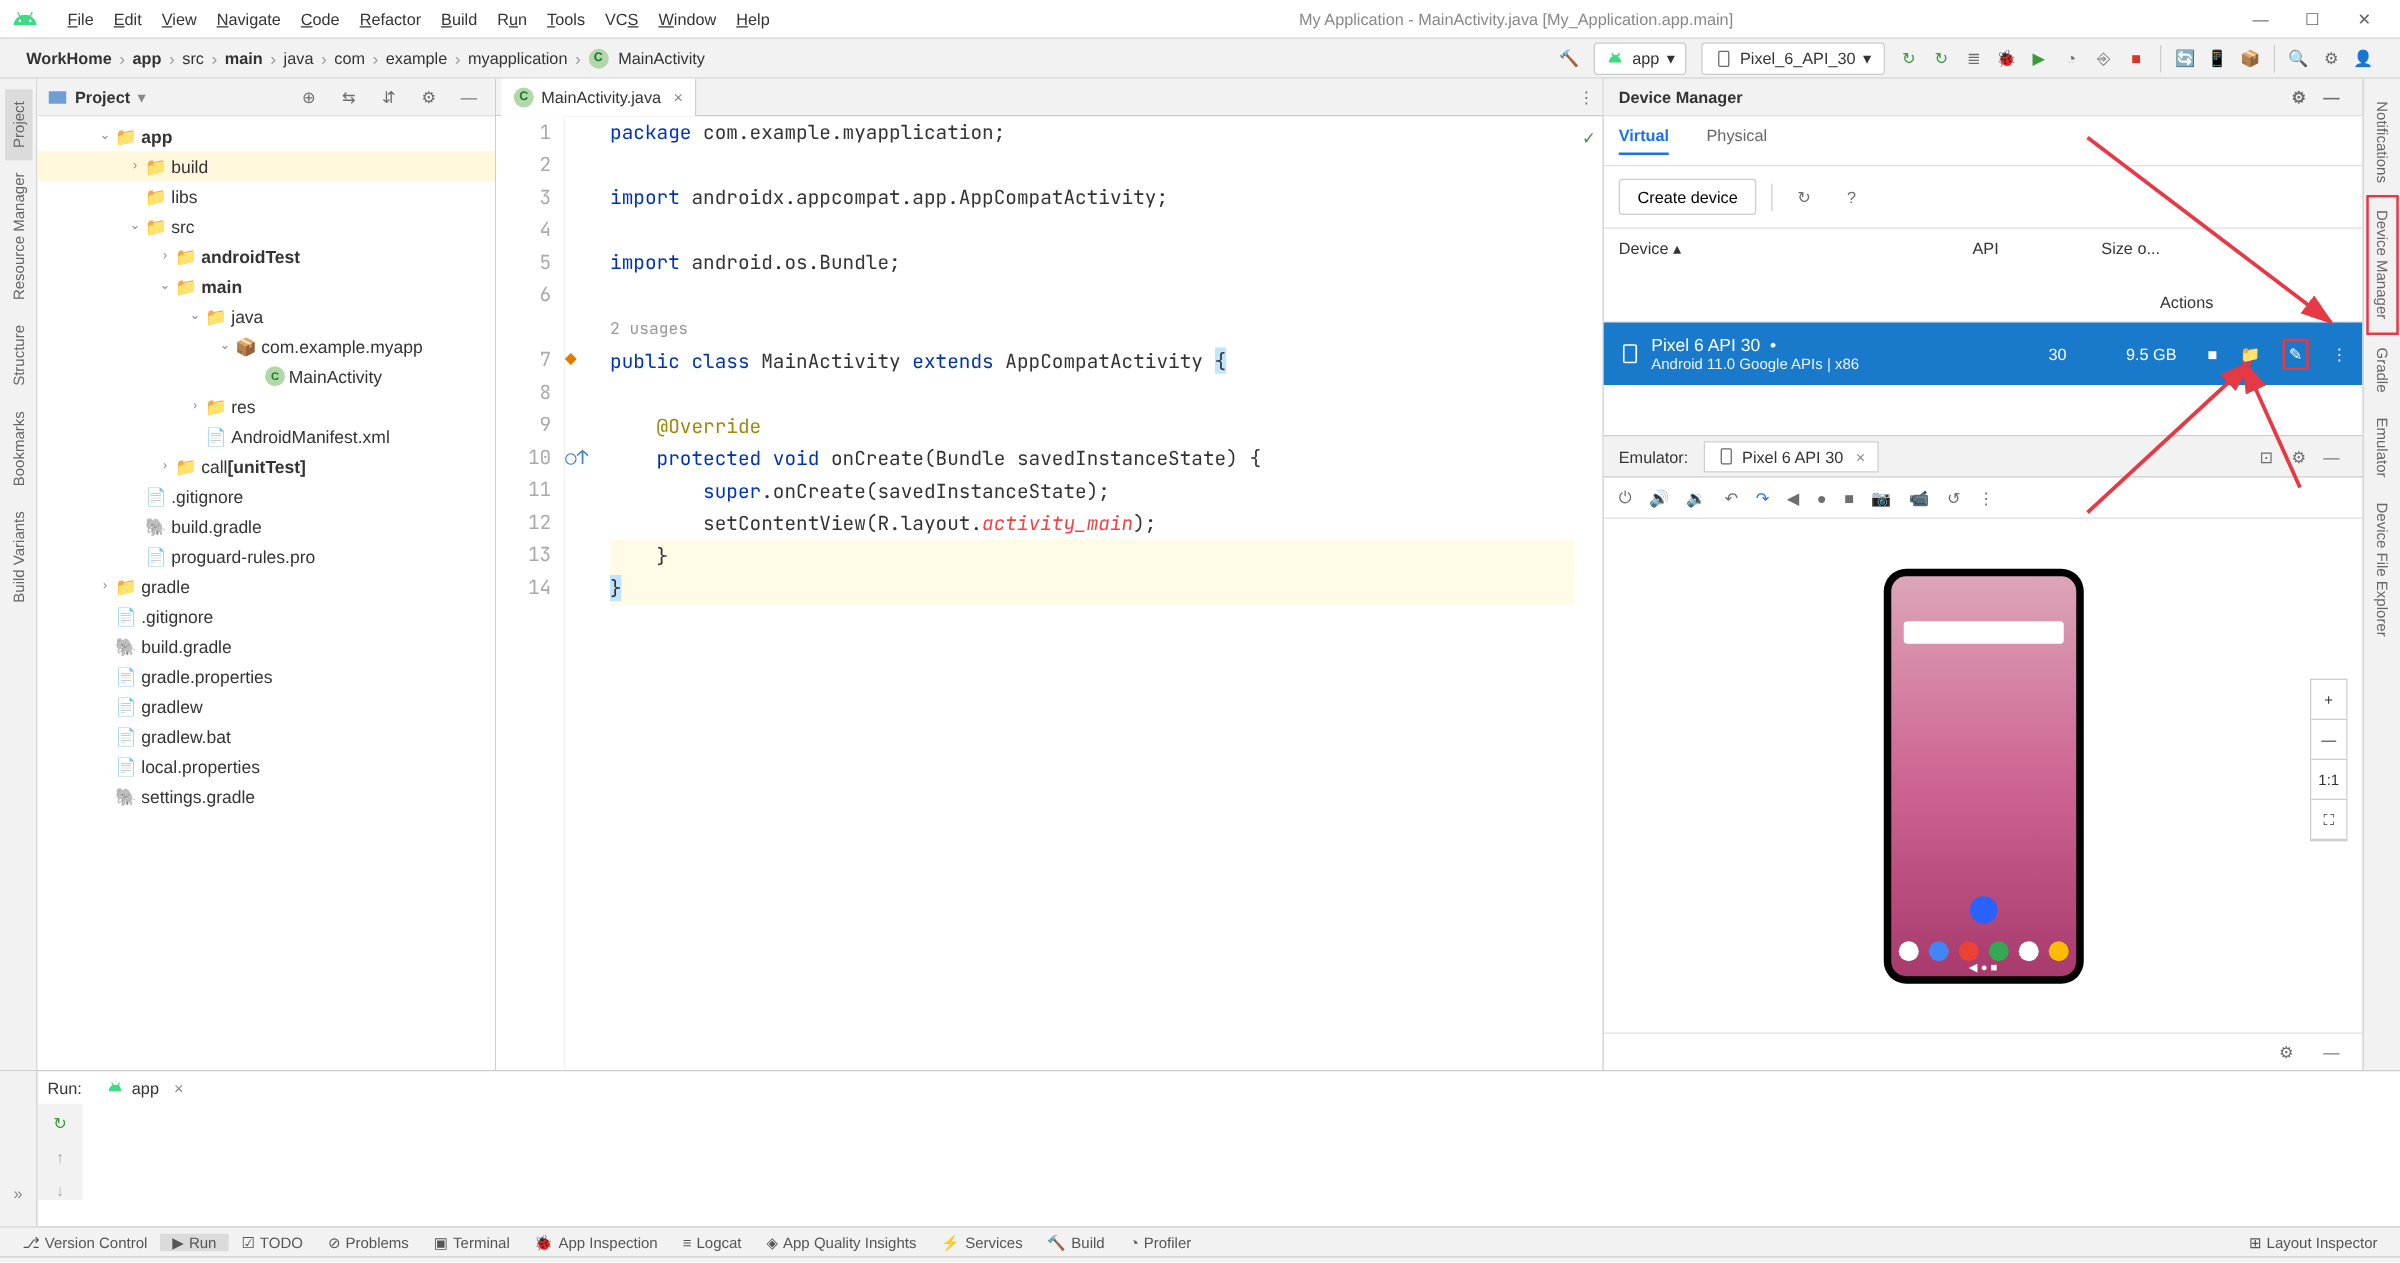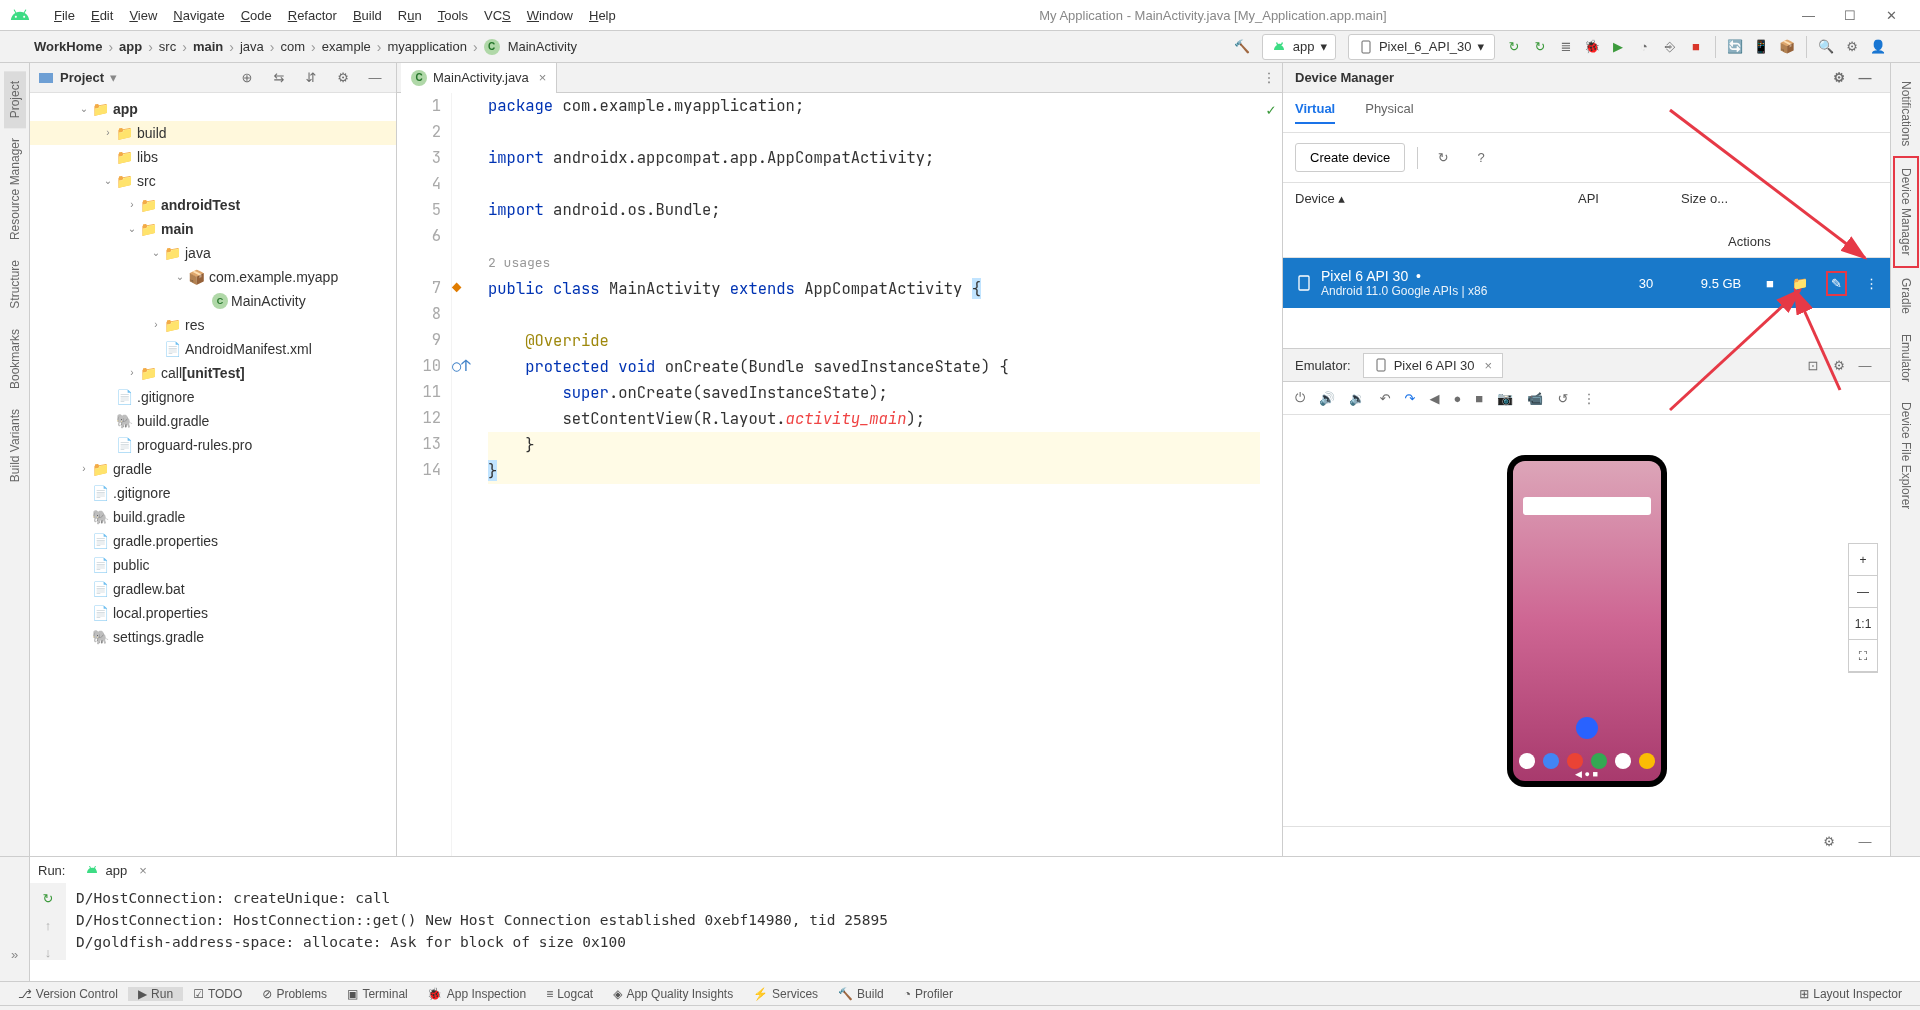--- a/index.html
+++ b/index.html
@@ -4,21 +4,21 @@
 <style>
 * { margin: 0; padding: 0; box-sizing: border-box; }
 body { font-family: -apple-system, "Segoe UI", Arial, sans-serif; font-size: 13px; background: #fff; color: #333; overflow: hidden; width: 1920px; height: 1010px; }
 .menubar { height: 31px; display: flex; align-items: center; padding: 0 10px; border-bottom: 1px solid #cdcdcd; }
 .android-logo { width: 20px; height: 20px; color: #3ddc84; margin-right: 16px; }
 .menu-item { padding: 2px 8px; cursor: pointer; font-size: 13px; }
 .menu-item u { text-decoration: underline; }
 .title { flex: 1; text-align: center; color: #888; font-size: 13px; }
 .win-controls { display: flex; gap: 28px; padding-right: 10px; }
 .win-btn { width: 14px; height: 14px; cursor: pointer; color: #666; }
-.toolbar { height: 32px; display: flex; align-items: center; padding: 0 29px; border-bottom: 1px solid #cdcdcd; background: #f2f2f2; }
+.toolbar { height: 32px; display: flex; align-items: center; padding: 0 16px; border-bottom: 1px solid #cdcdcd; background: #f2f2f2; }
 .crumb { padding: 3px 5px; display: flex; align-items: center; gap: 4px; }
 .crumb-sep { color: #999; margin: 0 1px; font-size: 14px; }
 .fill { flex: 1; }
 .tool-btn { width: 26px; height: 26px; display: flex; align-items: center; justify-content: center; cursor: pointer; color: #6e6e6e; }
 .run-config { display: flex; align-items: center; gap: 6px; border: 1px solid #ccc; background: #fff; border-radius: 3px; padding: 2px 8px; margin: 0 6px; height: 26px; }
 .device-select { display: flex; align-items: center; gap: 6px; border: 1px solid #ccc; background: #fff; border-radius: 3px; padding: 2px 10px; margin: 0 6px; height: 26px; }
 .tool-sep { width: 1px; height: 22px; background: #ccc; margin: 0 6px; }
 
 .main { display: flex; height: 793px; }
 .left-rail { width: 30px; background: #f2f2f2; border-right: 1px solid #cdcdcd; display: flex; flex-direction: column; align-items: center; padding-top: 8px; }
@@ -291,21 +291,21 @@
       <div class="tree-node" style="padding-left:62px;">
           <span class="icon">🐘</span>
           <span>build.gradle</span>
         </div>
       <div class="tree-node" style="padding-left:62px;">
           <span class="icon">📄</span>
           <span>gradle.properties</span>
         </div>
       <div class="tree-node" style="padding-left:62px;">
           <span class="icon">📄</span>
-          <span>public</span>
+          <span>gradlew</span>
         </div>
       <div class="tree-node" style="padding-left:62px;">
           <span class="icon">📄</span>
           <span>gradlew.bat</span>
         </div>
       <div class="tree-node" style="padding-left:62px;">
           <span class="icon">📄</span>
           <span>local.properties</span>
         </div>
       <div class="tree-node" style="padding-left:62px;">
@@ -480,23 +480,20 @@
         <span>app</span>
         <span style="color:#888;margin-left:6px;">×</span>
       </div>
     </div>
     <div style="display:flex;">
       <div class="run-rail">
         <span style="color:#3c9a3c;">↻</span>
         <span style="color:#aaa;">↑</span>
         <span style="color:#aaa;">↓</span>
       </div>
-      <div class="run-log"><span>D/HostConnection: createUnique: call</span>
-<span>D/HostConnection: HostConnection::get() New Host Connection established 0xebf14980, tid 25895</span>
-<span>D/goldfish-address-space: allocate: Ask for block of size 0x100</span></div>
     </div>
   </div>
 </div>
 
 <div class="bottom-bar">
   <span class="bb-item">⎇ <span>Version Control</span></span>
   <span class="bb-item active">▶ <span>Run</span></span>
   <span class="bb-item">☑ <span>TODO</span></span>
   <span class="bb-item">⊘ <span>Problems</span></span>
   <span class="bb-item">▣ <span>Terminal</span></span>

